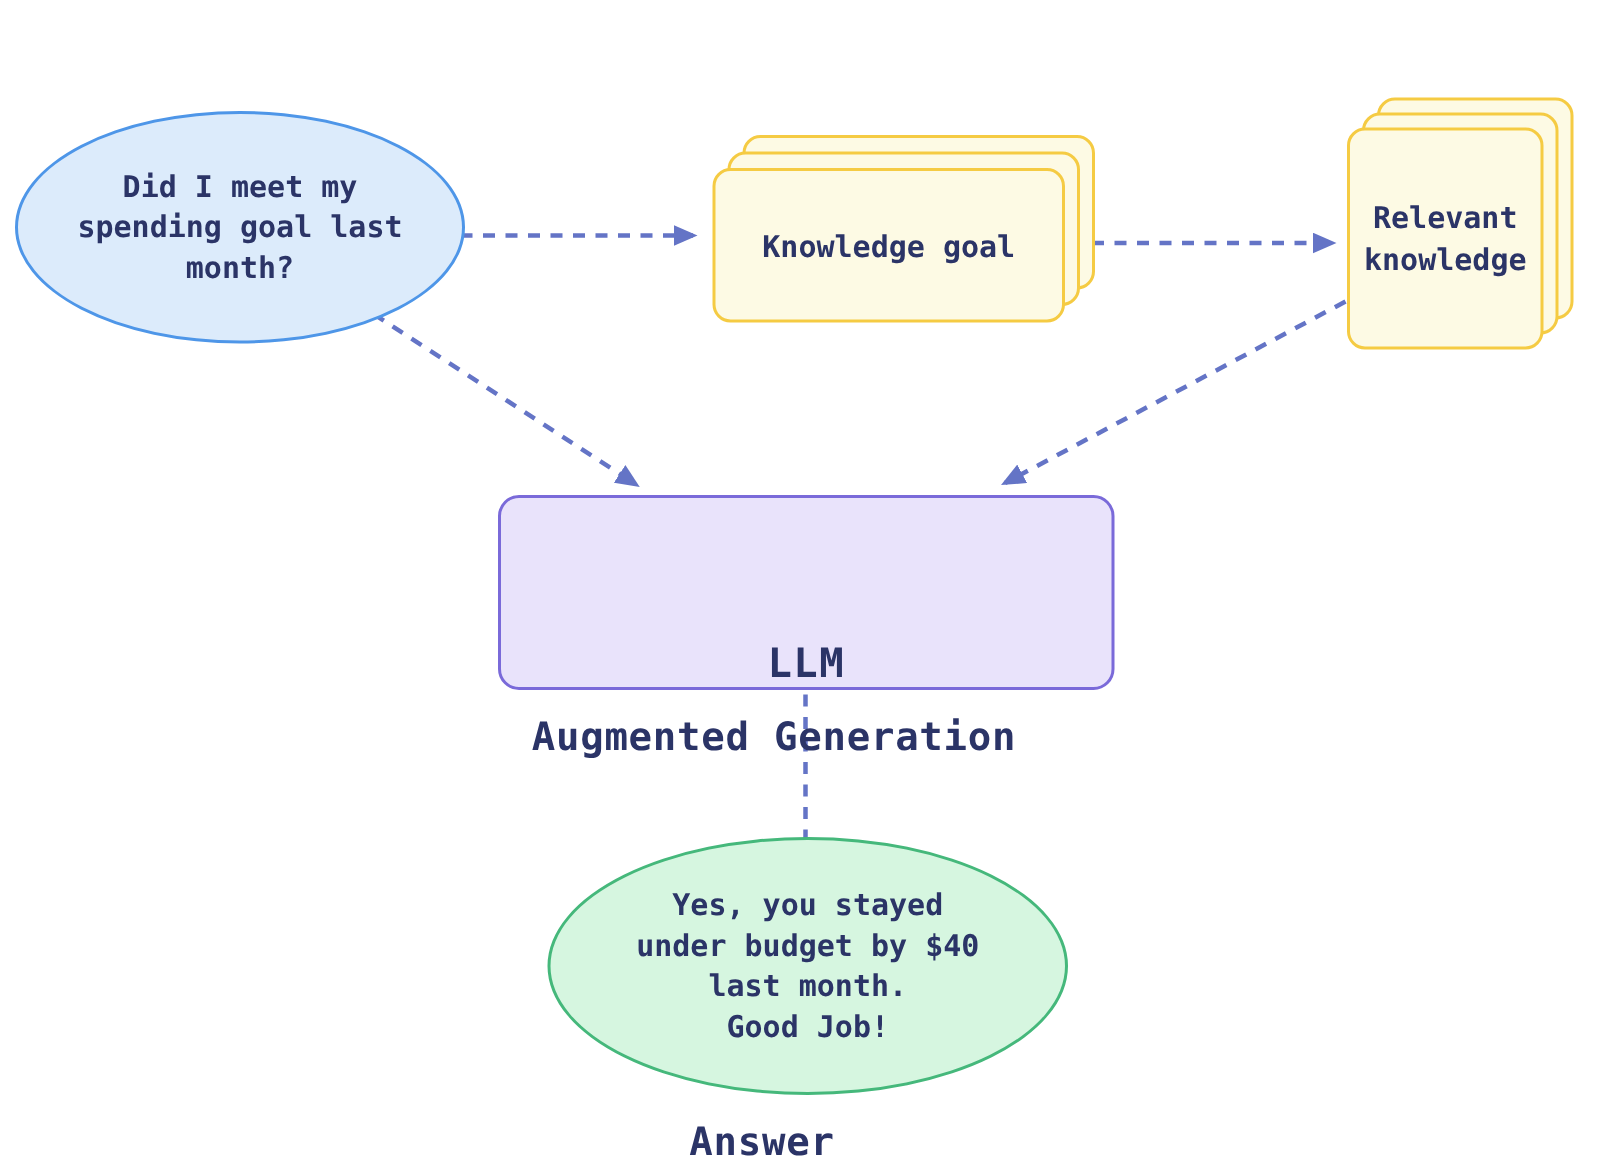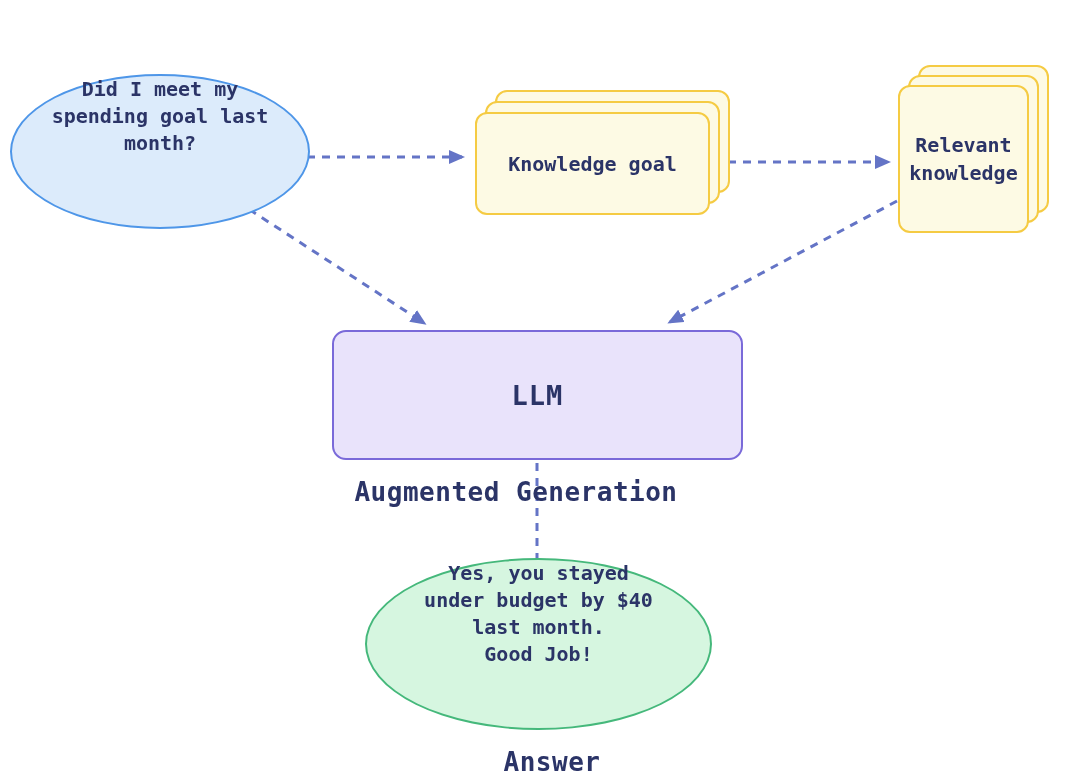--- a/index.html
+++ b/index.html
@@ -37,20 +37,21 @@
     transform: translate(-50%, -50%);
     font-size: 26px;
     font-weight: bold;
     white-space: nowrap;
     letter-spacing: 0.5px;
   }
   .node-ellipse {
     position: absolute;
     border-radius: 50%;
     display: flex;
+    align-items: center;
     justify-content: center;
     text-align: center;
     box-sizing: border-box;
   }
   .question-bubble {
     left: 10px; top: 74px;
     width: 300px; height: 155px;
     background: var(--question_fill, #DCEBFB);
     border: 2px solid var(--question_stroke, #4E96E8);
   }
@@ -95,31 +96,31 @@
   }
   .llm-box {
     position: absolute;
     left: 332px; top: 330px;
     width: 411px; height: 130px;
     box-sizing: border-box;
     background: var(--llm_fill, #E9E3FB);
     border: 2px solid var(--llm_stroke, #7A6AD9);
     border-radius: 14px;
     display: flex;
-    align-items: center;
+    align-items: flex-end;
     justify-content: center;
   }
   .llm-text {
     font-size: 27px;
     font-weight: bold;
     letter-spacing: 1px;
   }
   .question-label { left: 159px; top: 46px; }
   .augmented-label { left: 516px; top: 492px; }
-  .answer-label { left: 552px; top: 762px; }
+  .answer-label { left: 508px; top: 762px; }
 </style>
 </head>
 <body>
 
 <div class="canvas" style="--background: #FFFFFF; --text_navy: #2B3467; --arrow: #6474C6; --question_fill: #DCEBFB; --question_stroke: #4E96E8; --card_fill: #FDFAE4; --card_stroke: #F5CB43; --llm_fill: #E9E3FB; --llm_stroke: #7A6AD9; --answer_fill: #D6F6E0; --answer_stroke: #45B87B;">
 
   <svg class="arrows-layer" viewBox="0 0 1080 783" xmlns="http://www.w3.org/2000/svg">
     <defs>
       <marker id="arrowhead" markerUnits="userSpaceOnUse" markerWidth="16" markerHeight="14" refX="13" refY="7" orient="auto">
         <path class="arrowhead-fill" d="M0,0 L16,7 L0,14 Z"></path>

